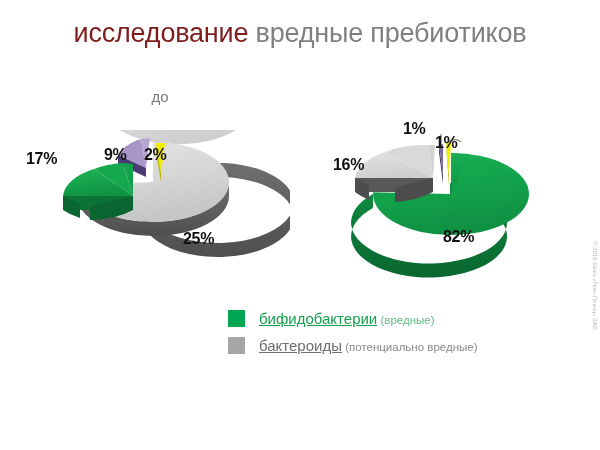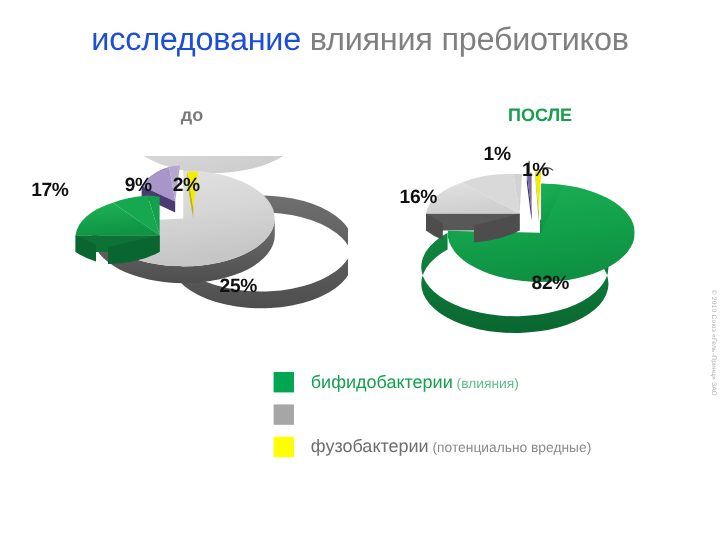--- a/index.html
+++ b/index.html
@@ -21,35 +21,35 @@
     position: absolute;
     left: 0;
     top: 18px;
     width: 600px;
     text-align: center;
     font-size: 27px;
     font-weight: 400;
     letter-spacing: -0.2px;
     white-space: nowrap;
   }
-  #title .accent { color: #1d4ed8; }
+  #title .accent { color: #7f1d1d; }
   #title .muted  { color: #808080; }
 
   
   .caption {
     position: absolute;
     font-size: 15px;
     font-weight: 700;
     white-space: nowrap;
   }
   #caption-before {
     left: 100px; top: 88px; width: 120px;
     text-align: center;
     color: #7a7a7a;
-    font-weight: 700;
+    font-weight: 400;
   }
   #caption-after {
     left: 390px; top: 88px; width: 120px;
     text-align: center;
     color: #14a04c;
     font-weight: 700;
   }
 
   
   .pie-stage {
@@ -87,21 +87,21 @@
     width: 17px;
     height: 17px;
     flex: 0 0 17px;
     margin-right: 14px;
   }
   .legend-text {
     font-size: 14.5px;
     white-space: nowrap;
     line-height: 1;
   }
-  .legend-text .name { font-size: 15px; }
+  .legend-text .name { font-size: 15px; text-decoration: underline; }
   .legend-text .note { font-size: 11.5px; }
   .legend-row.r1 .name { color: #14a04c; }
   .legend-row.r1 .note { color: #5fbd85; }
   .legend-row.r2 .name,
   .legend-row.r3 .name,
   .legend-row.r4 .name { color: #6e6e6e; }
   .legend-row.r2 .note,
   .legend-row.r3 .note,
   .legend-row.r4 .note { color: #8a8a8a; }
 
@@ -118,25 +118,24 @@
     transform-origin: right top;
     font-family: "Liberation Sans", "DejaVu Sans", sans-serif;
   }
 </style>
 </head>
 <body>
 
 <div id="slide">
 
   <div id="title">
-    <span class="accent">исследование</span><span class="muted"> влияния пребиотиков</span>
+    <span class="accent">исследование</span><span class="muted"> вредные пребиотиков</span>
   </div>
 
   <div id="caption-before" class="caption">до</div>
-  <div id="caption-after" class="caption">ПОСЛЕ</div>
 
   <div id="pie-before" class="pie-stage">
     <svg width="270" height="175" viewBox="0 0 270 175">
       <defs>
         <linearGradient id="grayTopL" x1="0" y1="0" x2="0.3" y2="1">
           <stop offset="0%" stop-color="#e4e4e4"></stop>
           <stop offset="55%" stop-color="#d6d6d6"></stop>
           <stop offset="100%" stop-color="#c6c6c6"></stop>
         </linearGradient>
         <linearGradient id="graySideL" x1="0" y1="0" x2="0" y2="1">
@@ -226,30 +225,27 @@
     <div class="pct" style="left:8px; top:28px;">16%</div>
     <div class="pct" style="left:78px; top:-8px;">1%</div>
     <div class="pct" style="left:110px; top:6px;">1%</div>
     <div class="pct" style="left:118px; top:100px;text-align:center;">82%</div>
   </div>
 
   <div id="legend">
 
     <div class="legend-row r1">
       <span class="swatch" style="background:#00a651;"></span>
-      <span class="legend-text"><span class="name">бифидобактерии</span><span class="note"> (влияния)</span></span>
+      <span class="legend-text"><span class="name">бифидобактерии</span><span class="note"> (вредные)</span></span>
     </div>
 
     <div class="legend-row r2">
       <span class="swatch" style="background:#a6a6a6;"></span>
+      <span class="legend-text"><span class="name">бактероиды</span><span class="note"> (потенциально вредные)</span></span>
     </div>
 
-    <div class="legend-row r3">
-      <span class="swatch" style="background:#ffff00;"></span>
-      <span class="legend-text"><span class="name">фузобактерии</span><span class="note"> (потенциально вредные)</span></span>
-    </div>
 
 
   </div>
 
   <div id="credit">© 2010 Союз «Гель-Принц» ЗАО</div>
 
 </div>
 
 </body></html>

